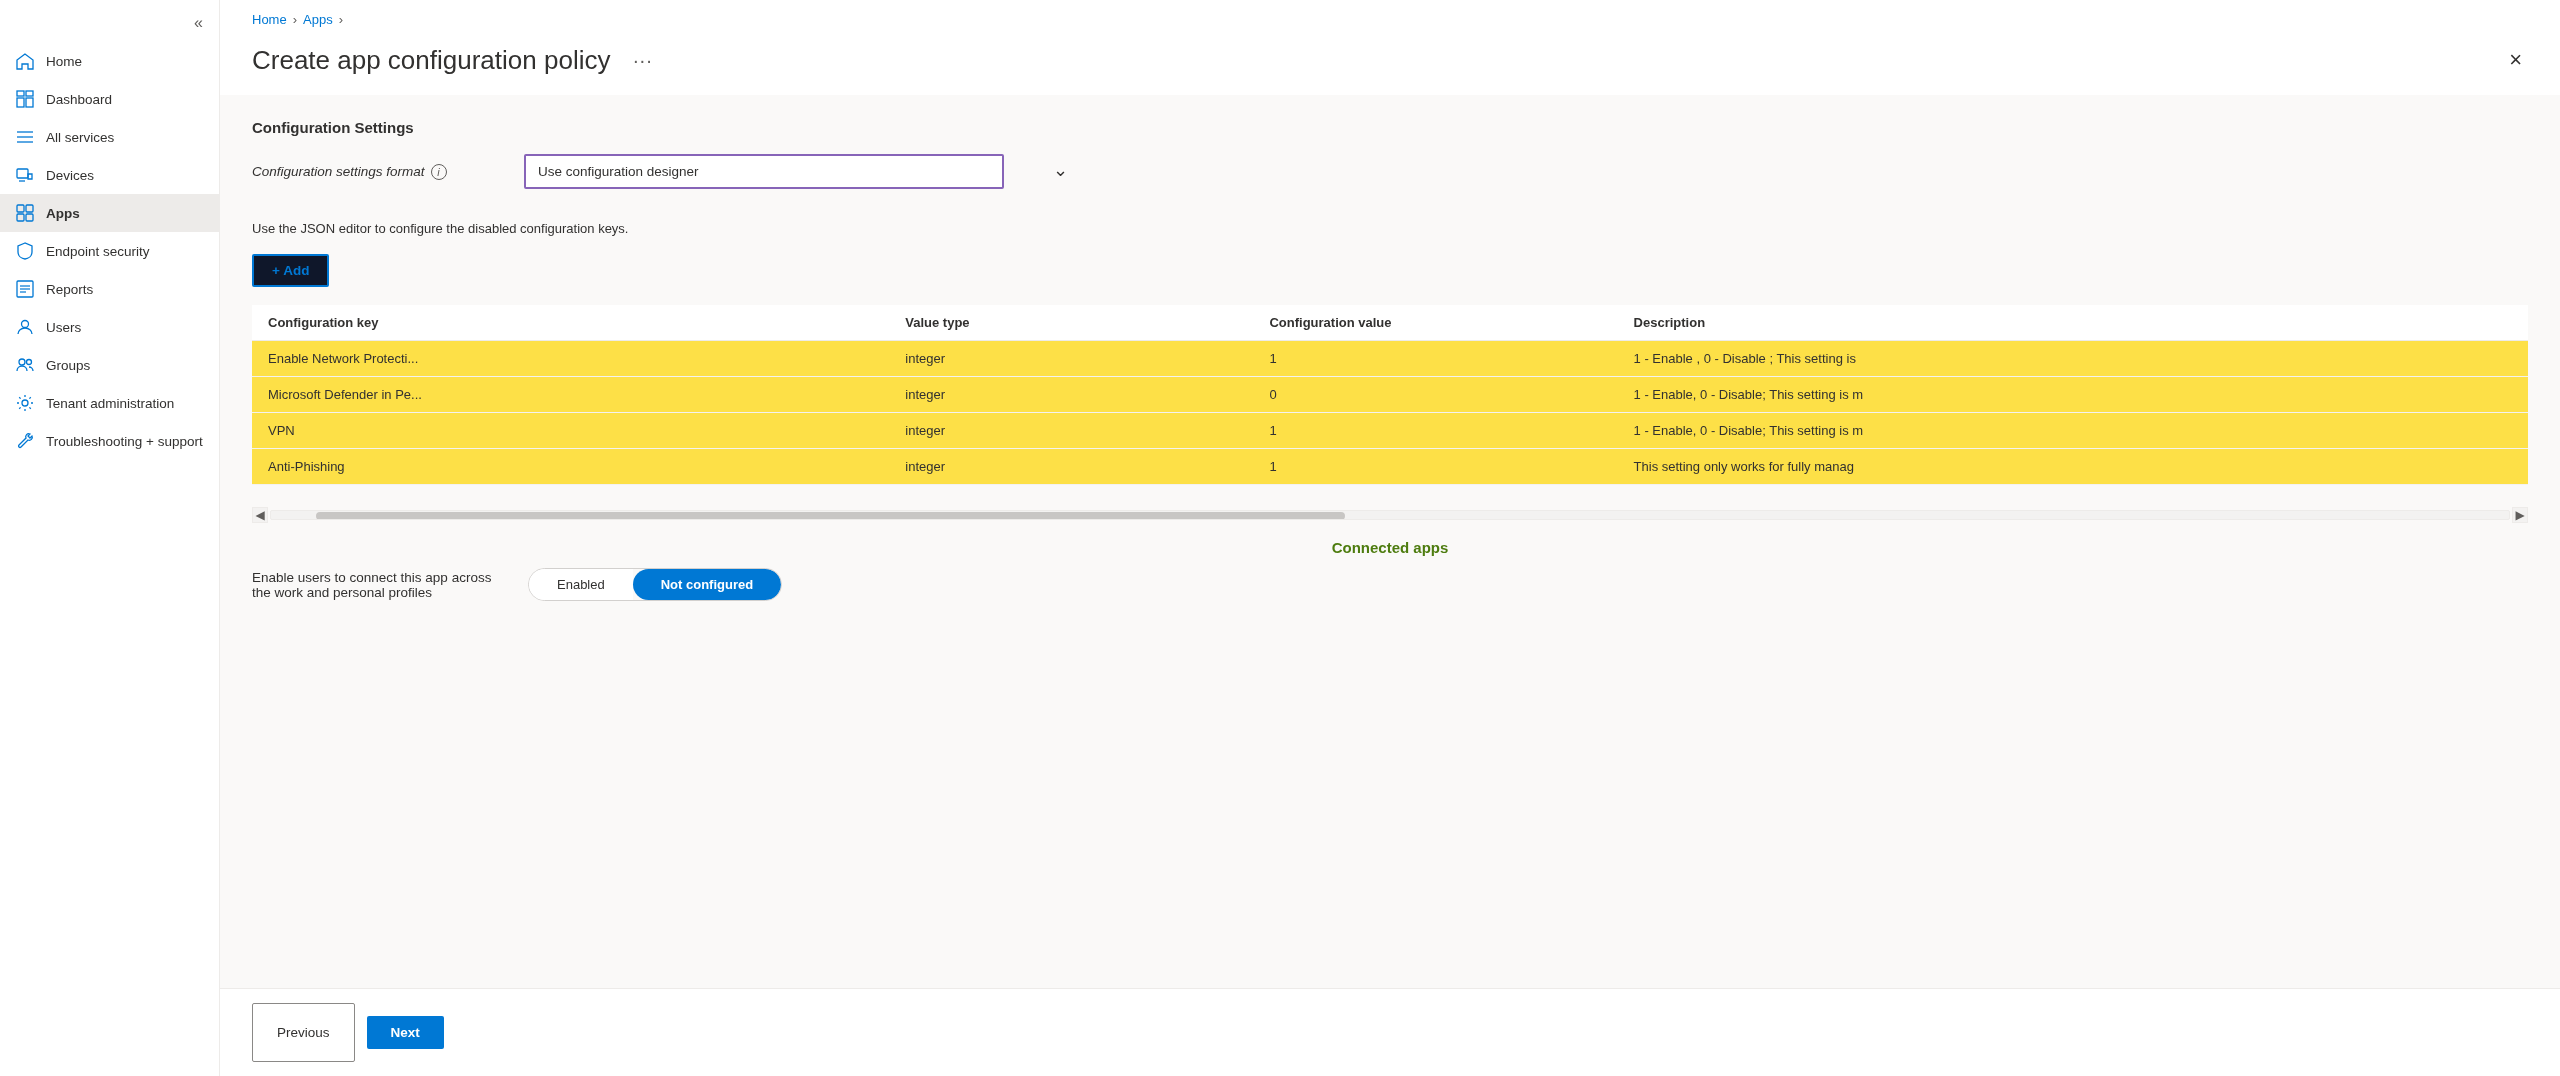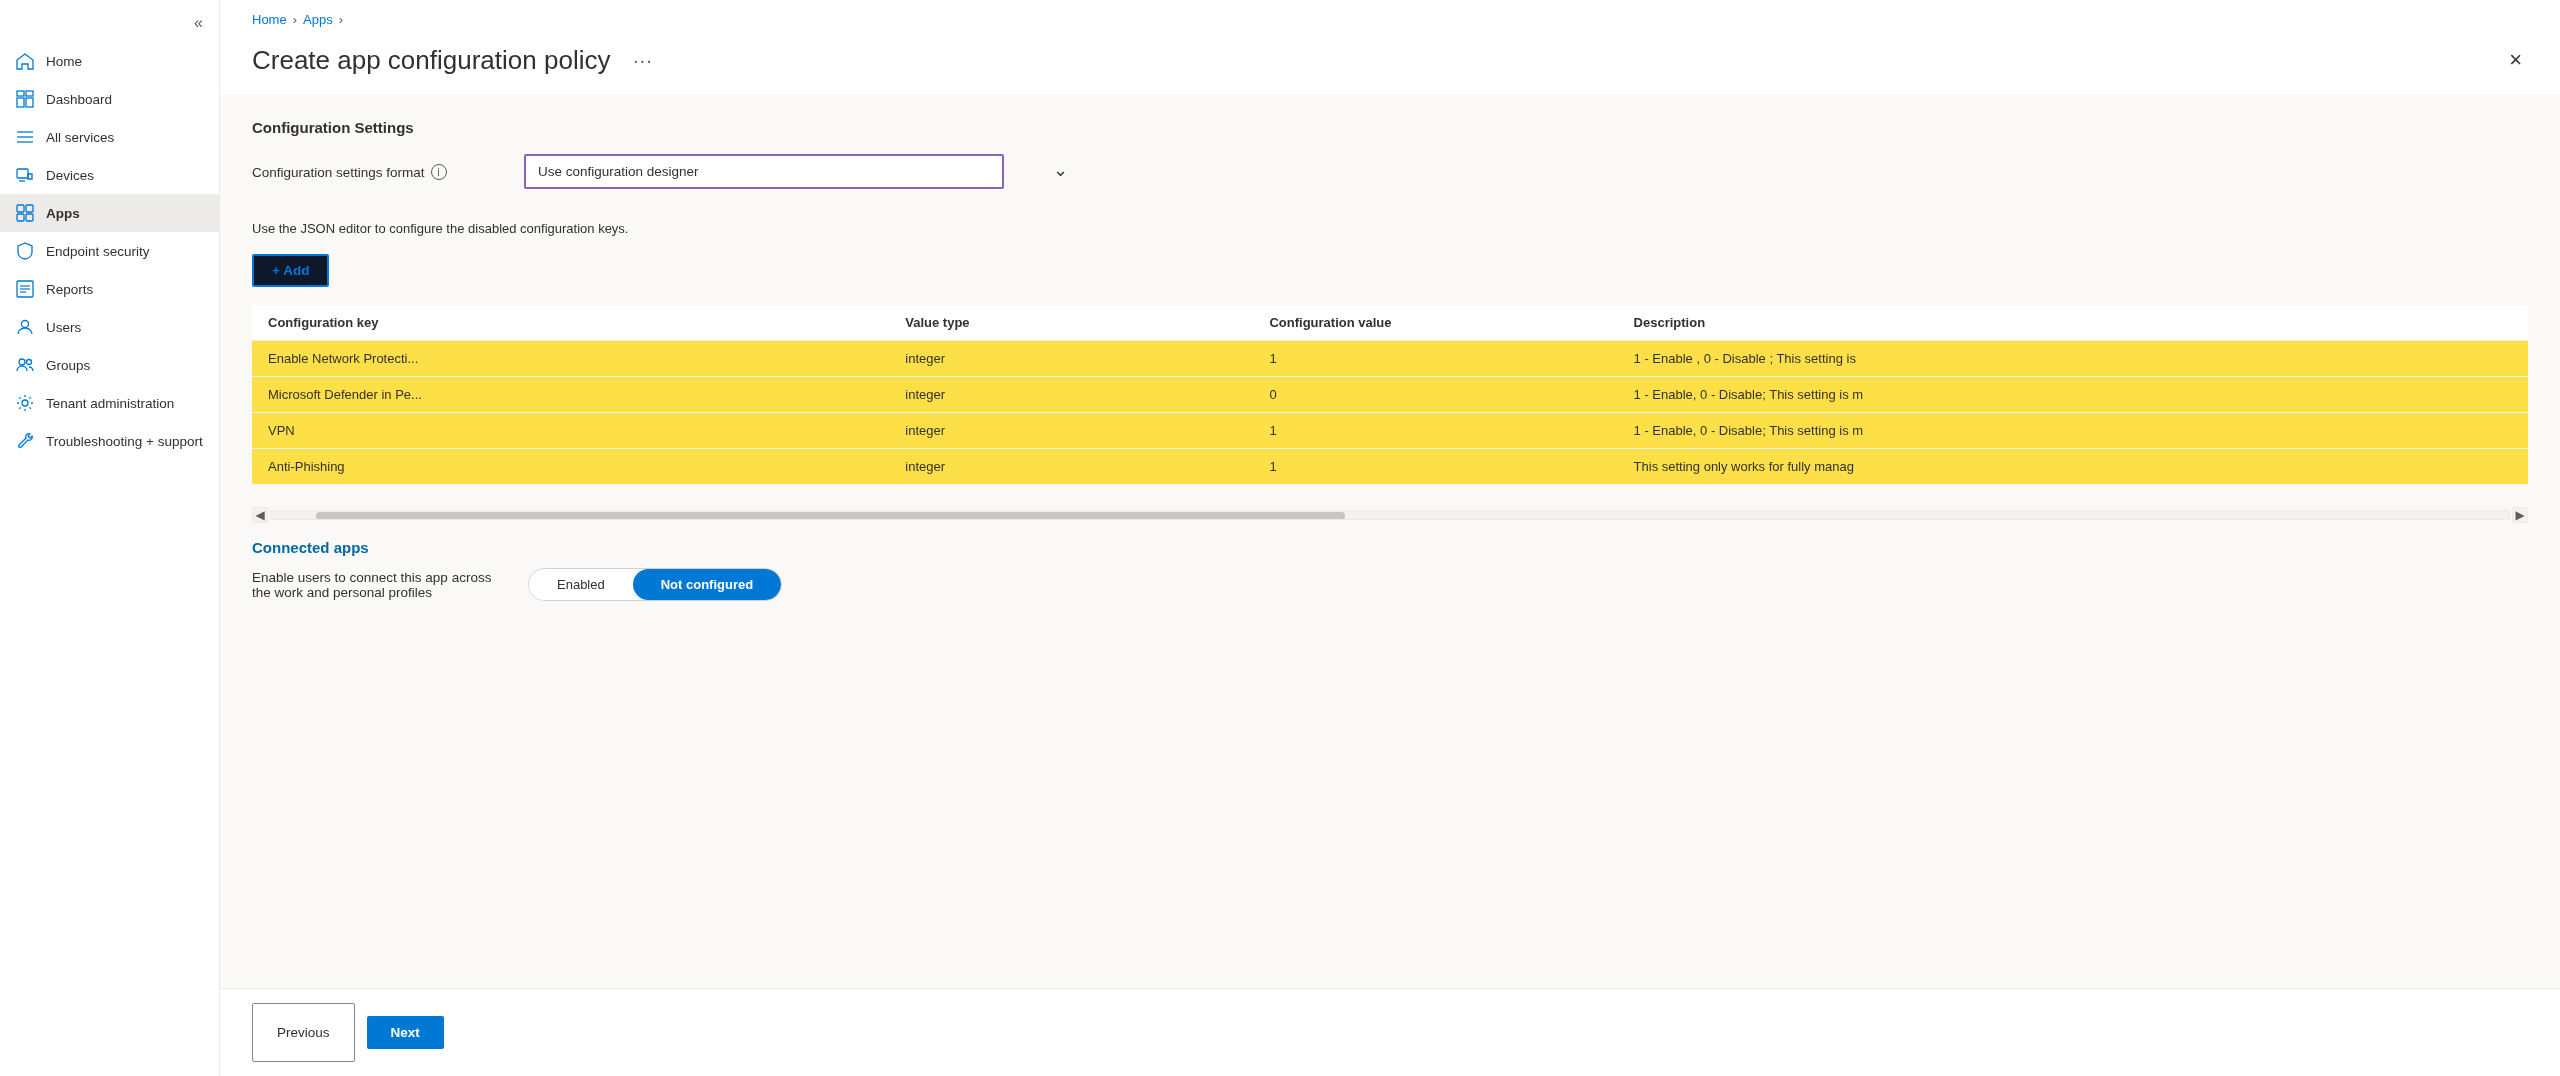--- a/index.html
+++ b/index.html
@@ -131,23 +131,24 @@
     .form-row {
       display: flex;
       align-items: center;
       margin-bottom: 18px;
       gap: 12px;
     }
     .form-label {
       font-size: 13.5px;
       color: #323130;
       display: flex;
-      align-items: flex-end;
+      align-items: center;
       gap: 6px;
       min-width: 260px;
+      font-style: italic;
     }
     .info-icon {
       width: 16px; height: 16px;
       border-radius: 50%;
       border: 1px solid #605e5c;
       display: inline-flex;
       align-items: center;
       justify-content: center;
       font-size: 11px;
       color: #605e5c;
@@ -248,22 +249,23 @@
       display: flex; align-items: center; justify-content: center;
       cursor: pointer; color: #605e5c; font-size: 12px;
       background: #f3f2f1; border: 1px solid #edebe9;
     }
 
     
     .connected-apps-section { margin-top: 8px; }
     .connected-apps-title {
       font-size: 15px;
       font-weight: 600;
-      color: #0369a1;
+      color: #4d7c0f;
       margin-bottom: 12px;
+      text-align: center;
     }
     .toggle-row {
       display: flex;
       align-items: center;
       gap: 16px;
       margin-bottom: 8px;
     }
     .toggle-label {
       font-size: 13.5px;
       color: #323130;

